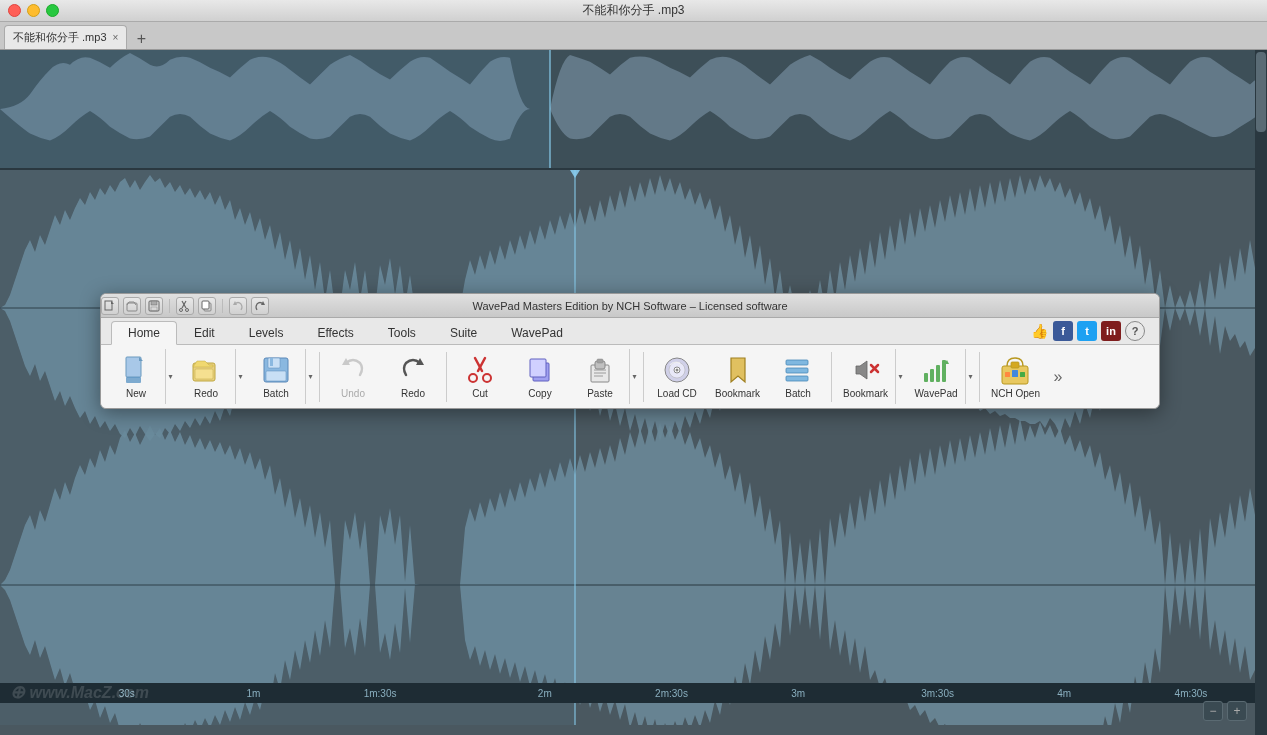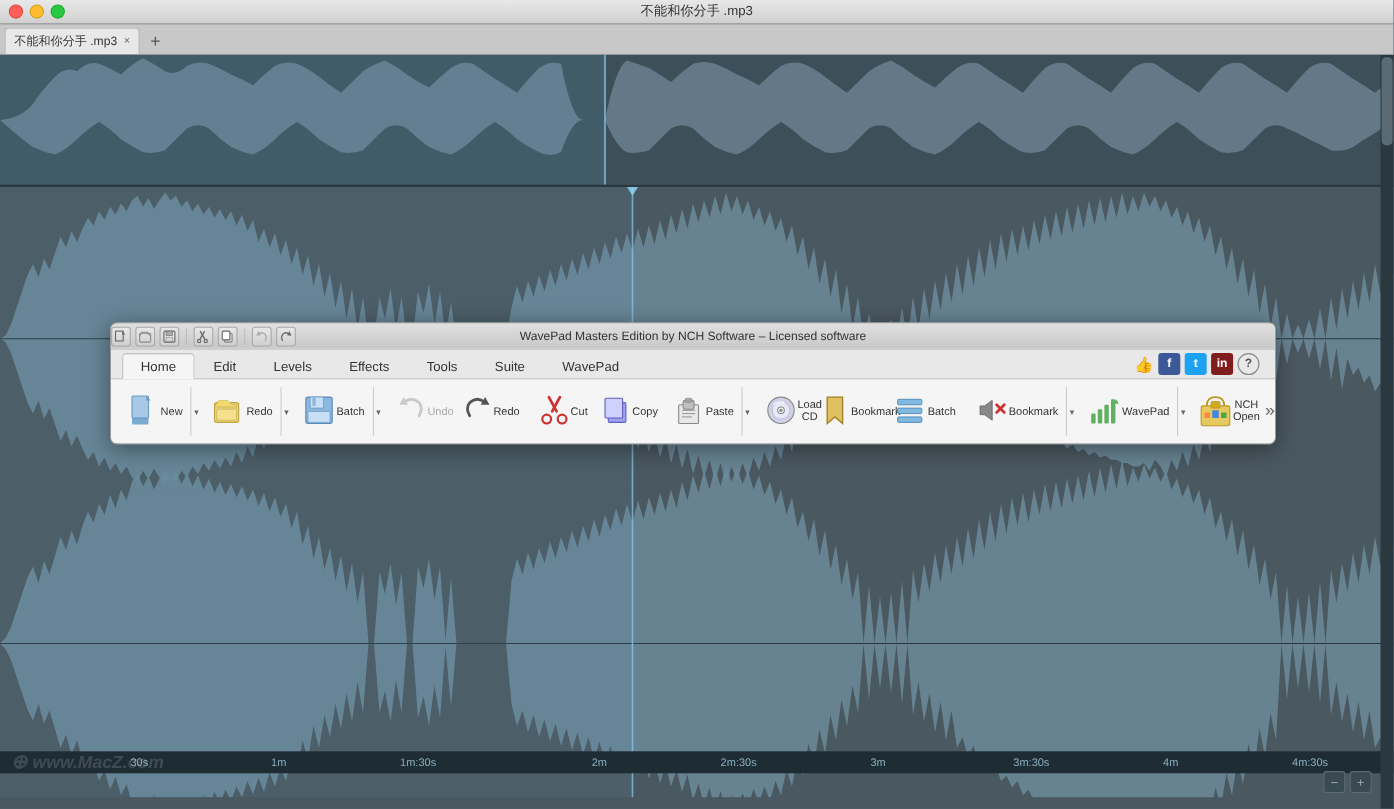--- a/index.html
+++ b/index.html
@@ -241,21 +241,21 @@
     .toolbar-content {
       padding: 4px 6px;
       background: #f5f5f5;
       border-radius: 0 0 6px 6px;
       display: flex;
       align-items: center;
       gap: 2px;
     }
     .tool-btn {
       display: flex;
-      flex-direction: row;
+      flex-direction: column;
       align-items: center;
       justify-content: center;
       min-width: 58px;
       padding: 4px 6px;
       cursor: pointer;
       border-radius: 4px;
       border: 1px solid transparent;
     }
     .tool-btn-icon {
       width: 32px;

